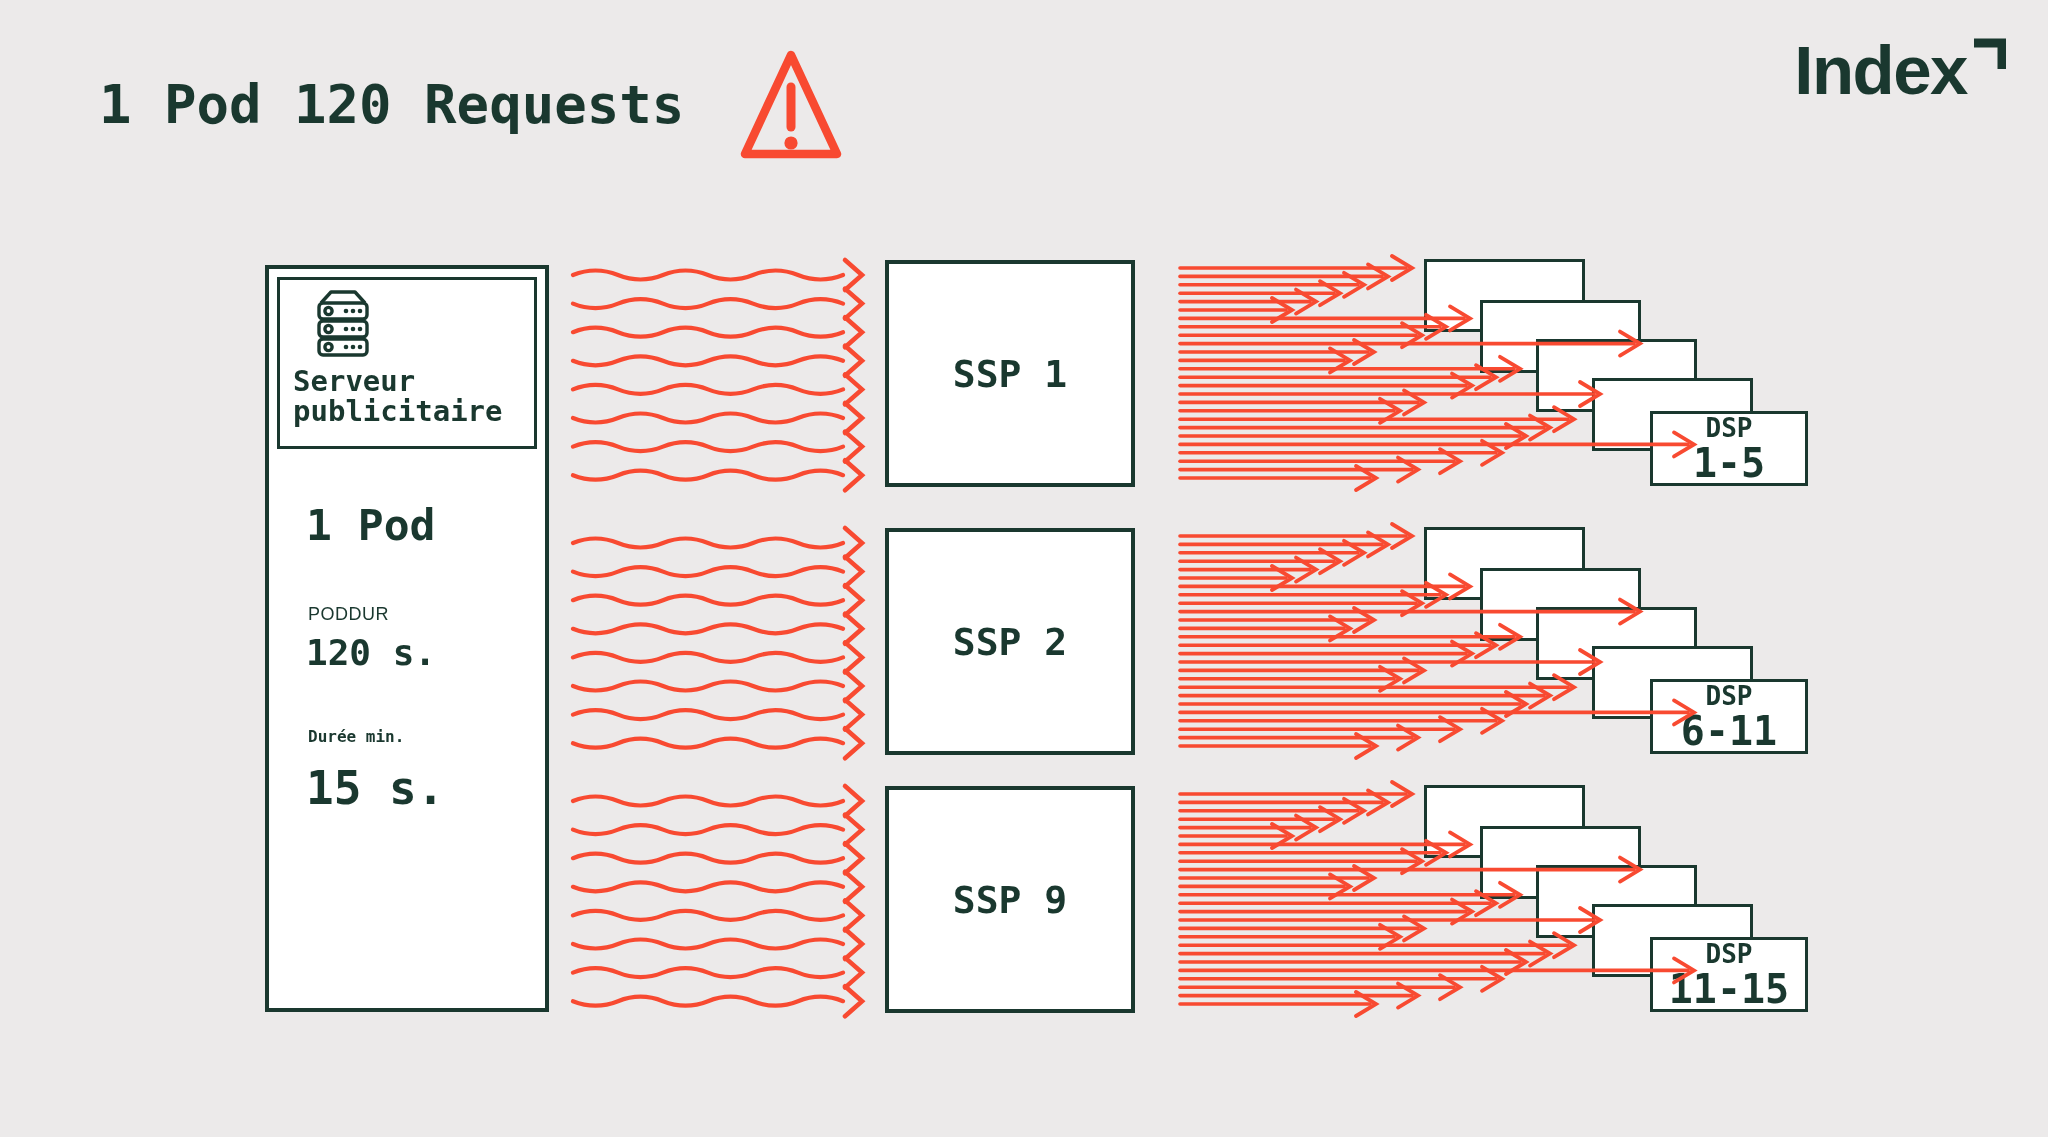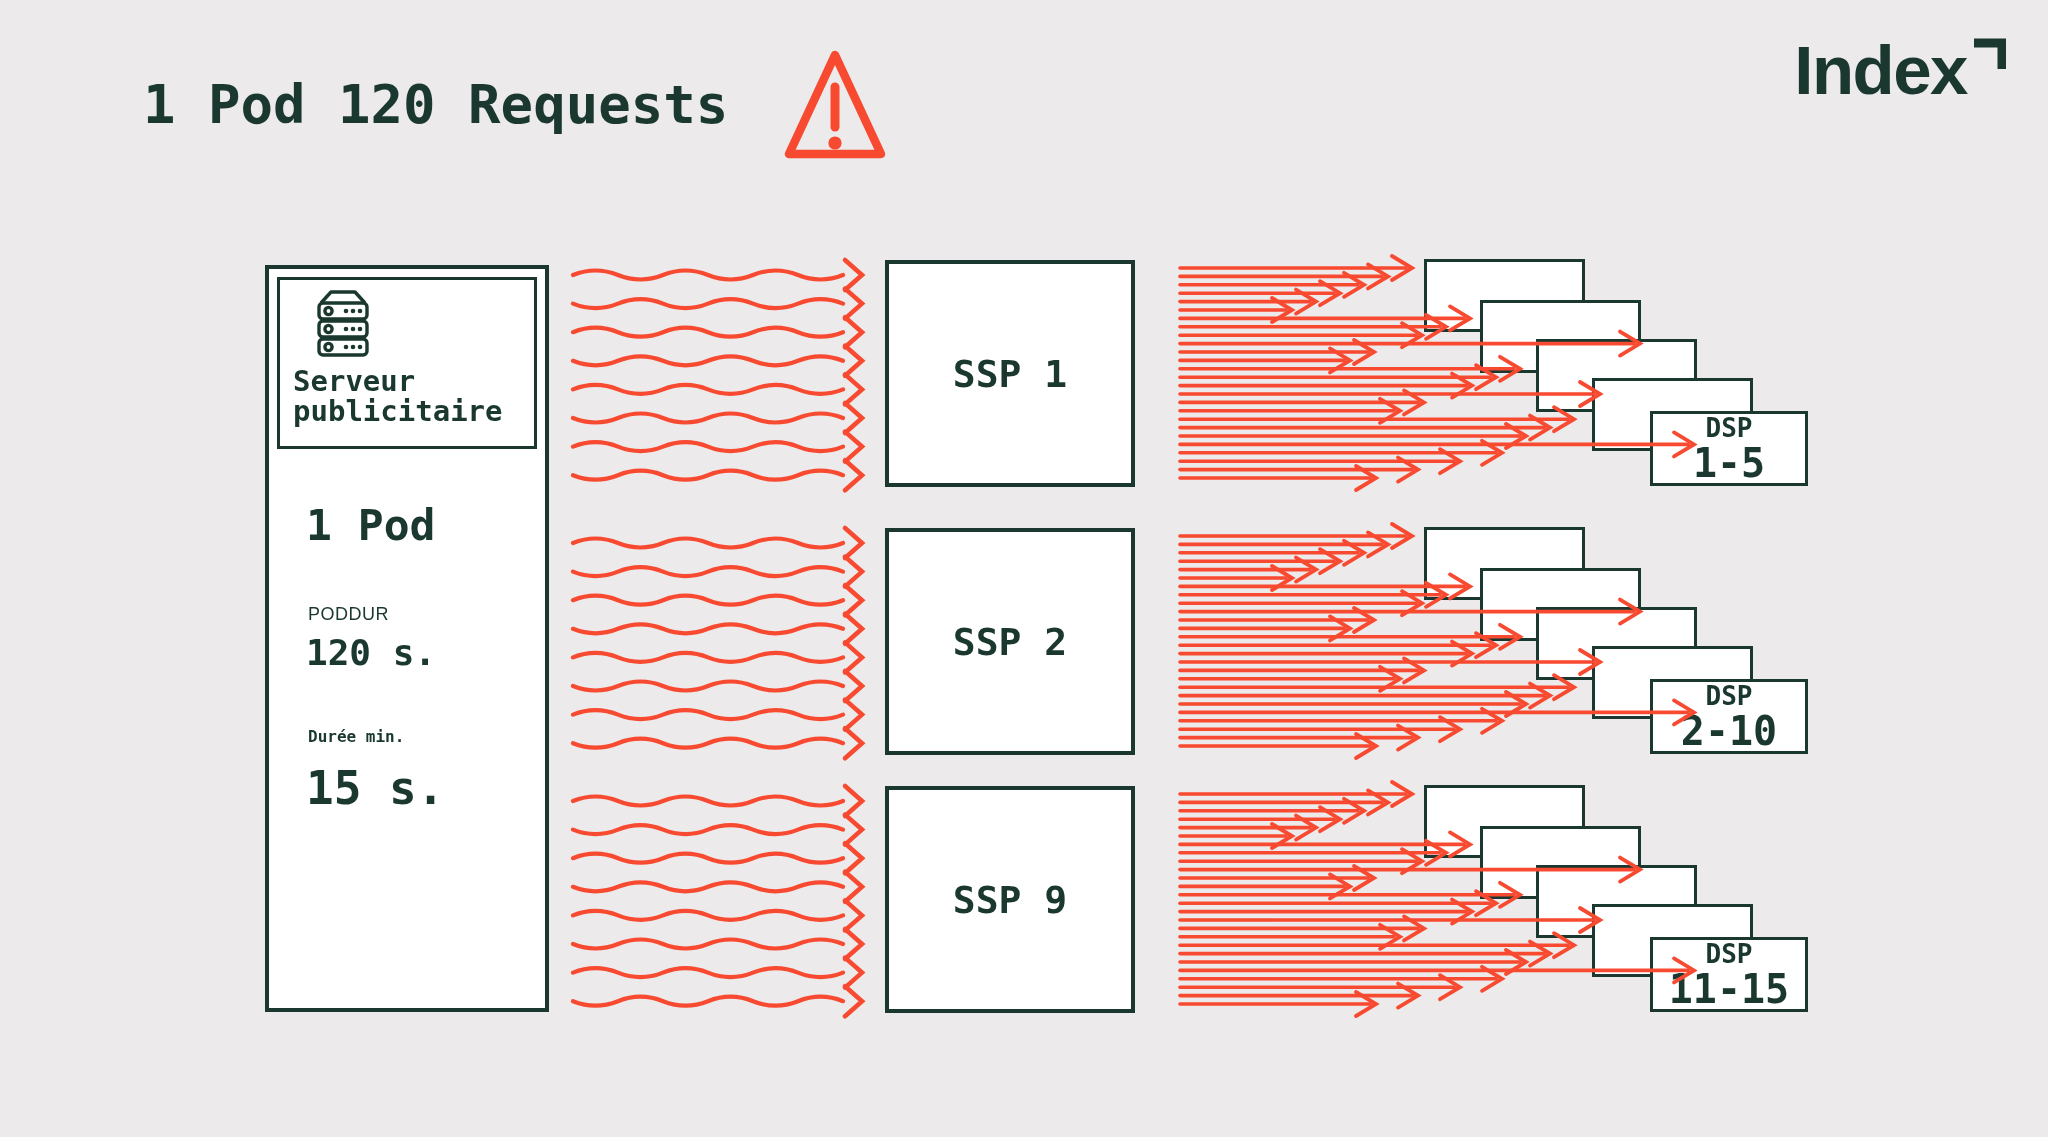--- a/index.html
+++ b/index.html
@@ -46,21 +46,21 @@
 
   
   .dsp-box{position:absolute;width:161px;height:73px;background:var(--white);border:3px solid var(--green);}
   .dsp-label-box{width:158px;height:75px;display:flex;flex-direction:column;align-items:center;justify-content:center;}
   .dsp-line1{font-size:26px;line-height:28px;}
   .dsp-line2{font-size:40px;line-height:42px;}
 
   
   #arrow-layer{position:absolute;left:0;top:0;z-index:6;pointer-events:none;}
   .box-layer{position:absolute;inset:0;z-index:2;}
-  .hdr-layer{position:absolute;inset:0;z-index:3;margin-left:44px;}
+  .hdr-layer{position:absolute;inset:0;z-index:3;}
 </style>
 </head>
 <body>
 
 <div class="stage">
 
   <div class="box-layer">
 
     <div class="abs adserver-box">
       <div class="adserver-label-box">
@@ -119,21 +119,21 @@
       </div>
     </div>
 
     <div>
       <div class="dsp-box" style="left:1424px;top:527px"></div>
       <div class="dsp-box" style="left:1480px;top:568px"></div>
       <div class="dsp-box" style="left:1536px;top:607px"></div>
       <div class="dsp-box" style="left:1592px;top:646px"></div>
       <div class="dsp-box dsp-label-box" style="left:1650px;top:679px">
         <span class="dsp-line1 mono">DSP</span>
-        <span class="dsp-line2 mono">2-10</span>
+        <span class="dsp-line2 mono">6-11</span>
       </div>
     </div>
 
     <div>
       <div class="dsp-box" style="left:1424px;top:785px"></div>
       <div class="dsp-box" style="left:1480px;top:826px"></div>
       <div class="dsp-box" style="left:1536px;top:865px"></div>
       <div class="dsp-box" style="left:1592px;top:904px"></div>
       <div class="dsp-box dsp-label-box" style="left:1650px;top:937px">
         <span class="dsp-line1 mono">DSP</span>

